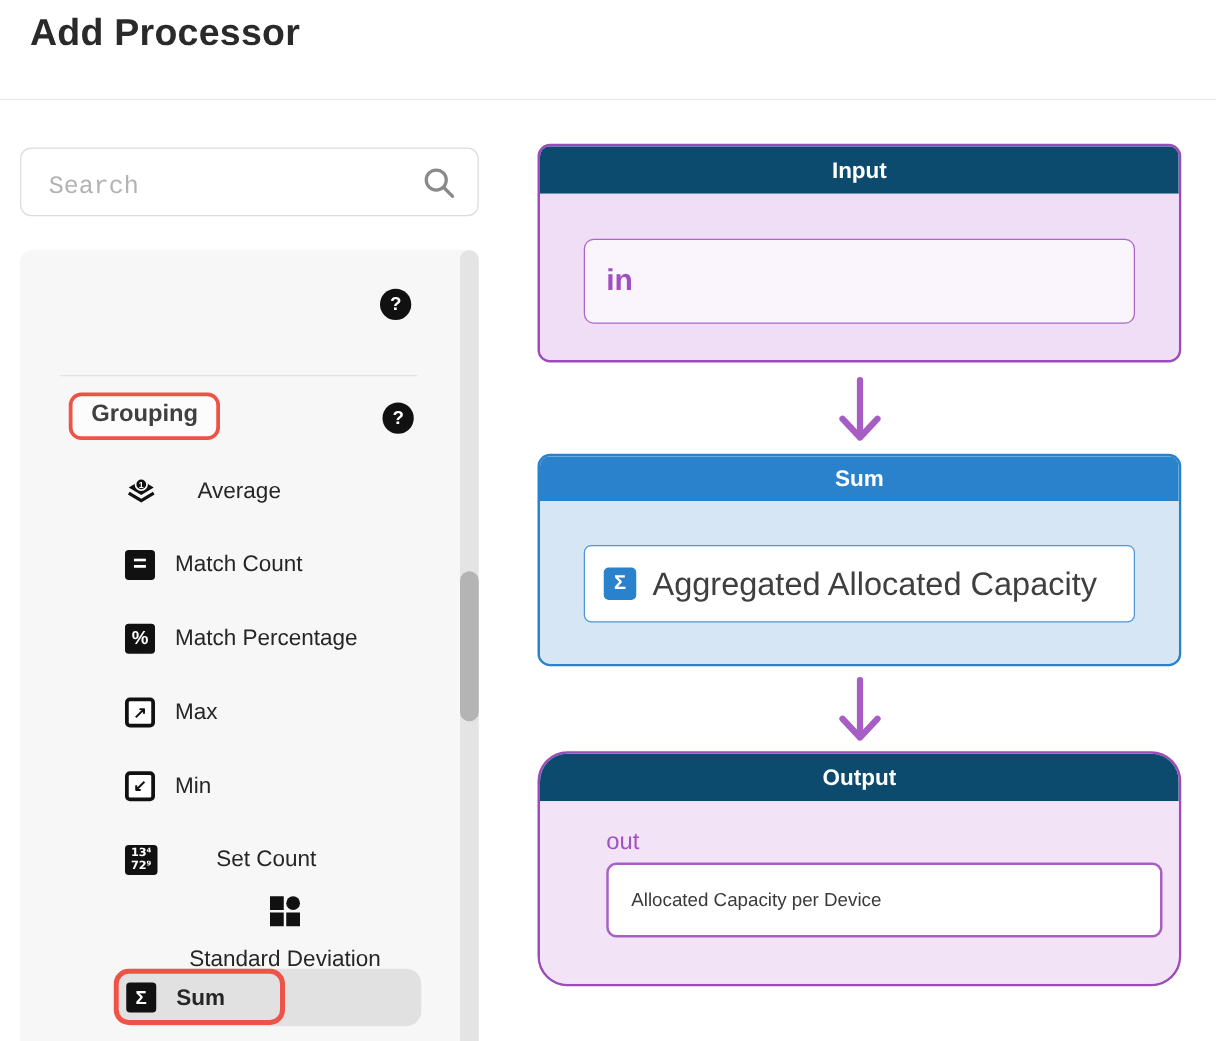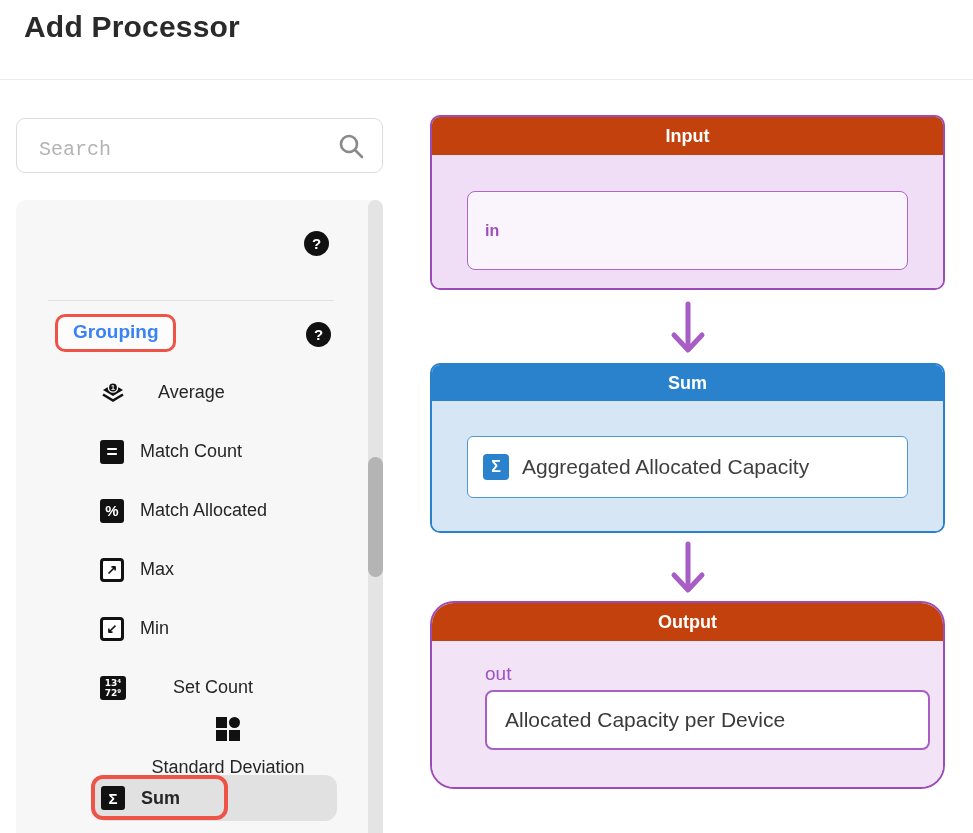--- a/index.html
+++ b/index.html
@@ -29,21 +29,21 @@
                 font-size:21px; font-weight:700; color:#1e1e1e; line-height:26px; }
   .help-badge { position:absolute; width:25px; height:25px; border-radius:50%;
                 background:#111; color:#fff; font-size:15px; font-weight:700;
                 display:flex; align-items:center; justify-content:center; }
   .help-1 { right:54px; top:31px; }
   .help-2 { right:52px; top:122px; }
   .sb-divider { position:absolute; left:32px; top:100px; width:286px; height:1px;
                 background:#e2e2e2; }
   .group-box { position:absolute; left:39px; top:114px; padding:4px 15px 6px 15px;
                border:3px solid #ee5348; border-radius:10px; background:#fcfcfc; }
-  .group-label { font-size:19px; font-weight:700; color:#3b82f6; }
+  .group-label { font-size:19px; font-weight:700; color:#404040; }
 
   .sb-item { position:absolute; left:0; width:340px; height:59px;
              display:flex; align-items:center; padding-left:84px; gap:16px; }
   .sb-item-label { font-size:18px; color:#262626; white-space:nowrap; }
 
   
   .row-sum-pill { position:absolute; left:79px; top:575px; width:242px; height:46px;
                   background:#e1e1e1; border-radius:12px; display:flex; align-items:center;
                   padding-left:6px; gap:16px; }
   .row-sum-pill .sb-item-label { font-weight:700; }
@@ -72,48 +72,48 @@
               background:#e4e4e4; border-radius:8px 8px 0 0; }
   .sb-thumb { position:absolute; right:0; top:257px; width:15px; height:120px;
               background:#b4b4b4; border-radius:8px; }
 
   
   .flow { position:absolute; left:430px; top:0; width:515px; }
   .card { position:absolute; left:0; width:515px; border-radius:10px; overflow:hidden; }
   .card-head { height:38px; display:flex; align-items:center; justify-content:center;
                color:#fff; font-size:18px; font-weight:700; }
   .card-purple { border:2px solid #9b4cba; }
-  .card-purple .card-head { background:#c2410c; }
+  .card-purple .card-head { background:#0c4a6e; }
   .card-blue { border:2px solid #2a81cc; }
   .card-blue .card-head { background:#2a81cc; height:36px; }
 
   .card-input { top:115px; height:175px; }
   .card-input .card-body { height:135px; background:#efdef5; position:relative; }
-  .in-field { position:absolute; left:35px; top:36px; width:441px; height:79px;
+  .in-field { position:absolute; left:35px; top:36px; width:441px; height:68px;
               background:#faf5fc; border:1px solid #aa66c8; border-radius:8px;
               display:flex; align-items:center; padding-left:17px;
-              color:#a04ec0; font-size:16px; font-weight:600; }
+              color:#a04ec0; font-size:24px; font-weight:600; }
 
   .card-sum { top:363px; height:170px; }
   .card-sum .card-body { height:132px; background:#d6e6f4; position:relative; }
   .sum-field { position:absolute; left:35px; top:35px; width:441px; height:62px;
                background:#fff; border:1px solid #4f98d5; border-radius:6px;
                display:flex; align-items:center; gap:13px; padding-left:15px; }
   .sigma-badge { width:26px; height:26px; background:#2a81cc; border-radius:4px;
                  color:#fff; font-size:16px; font-weight:700; display:flex;
                  align-items:center; justify-content:center; flex:0 0 auto; }
-  .sum-field-label { font-size:21px; color:#3f3f3f; }
+  .sum-field-label { font-size:26px; color:#3f3f3f; }
 
   .card-output { top:601px; height:188px;border-radius:24px; }
   .card-output .card-body { height:148px; background:#f2e3f7; position:relative;
                             padding:22px 35px 0 53px; }
   .out-label { font-size:19px; color:#a252c0; margin-bottom:5px; }
   .out-field { width:445px; height:60px; background:#fff; border:2px solid #a85fc4;
                border-radius:8px; display:flex; align-items:center; padding-left:18px;
-               font-size:21px; color:#3a3a3a; }
+               font-size:15px; color:#3a3a3a; }
 
   .flow-arrow { position:absolute; left:237px; width:42px; height:54px; }
   .arrow-1 { top:301px; }
   .arrow-2 { top:541px; }
 </style>
 </head>
 <body>
 
 <div class="app-header">
   <div class="app-title">Add Processor</div>
@@ -150,21 +150,21 @@
     <span class="sb-item-label">Average</span>
   </div>
 
   <div class="sb-item" style="top:222px;">
     <span class="blk-icon" style="font-size:19px;">=</span>
     <span class="sb-item-label">Match Count</span>
   </div>
 
   <div class="sb-item" style="top:281px;">
     <span class="blk-icon" style="font-size:15px;">%</span>
-    <span class="sb-item-label">Match Allocated</span>
+    <span class="sb-item-label">Match Percentage</span>
   </div>
 
   <div class="sb-item" style="top:340px;">
     <span class="outline-icon">↗</span>
     <span class="sb-item-label">Max</span>
   </div>
 
   <div class="sb-item" style="top:399px;">
     <span class="outline-icon">↙</span>
     <span class="sb-item-label">Min</span>

